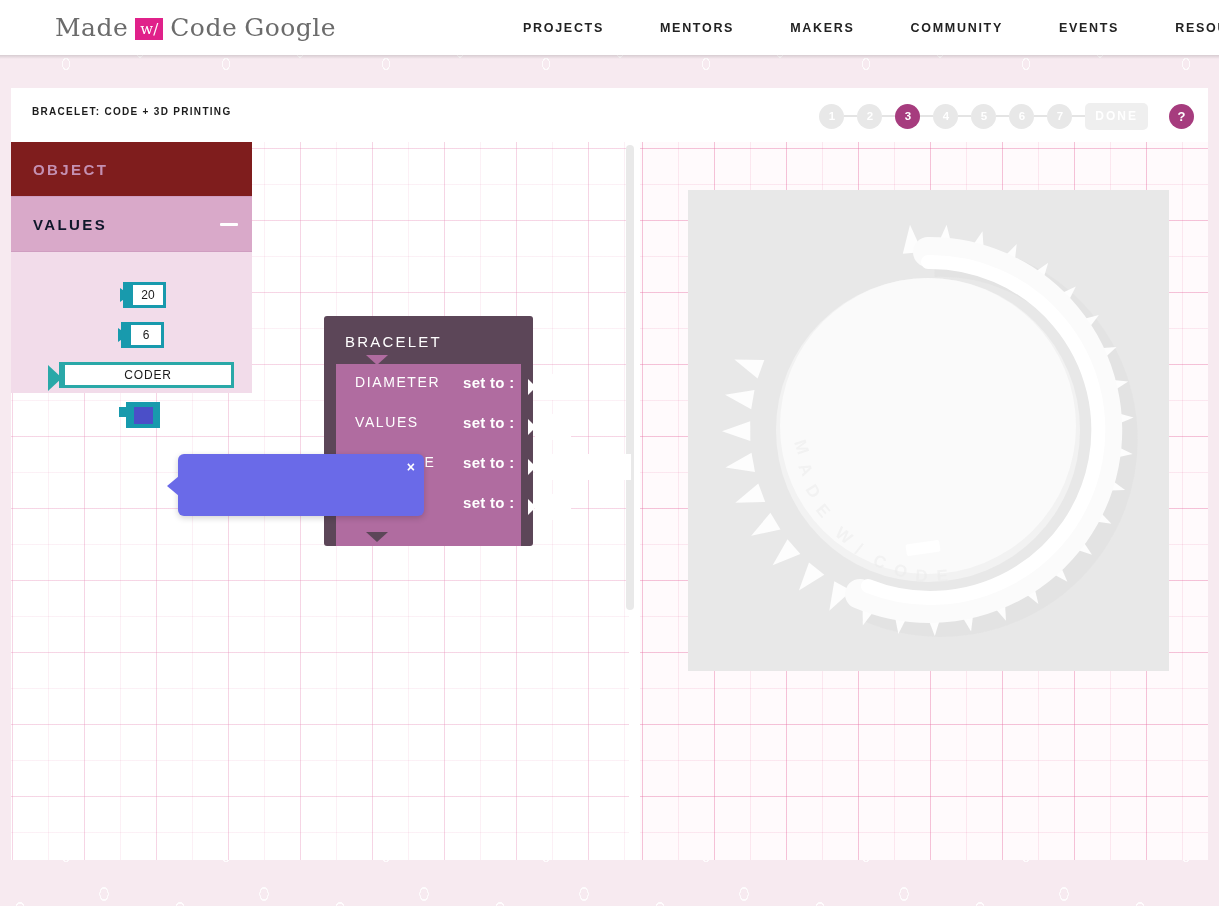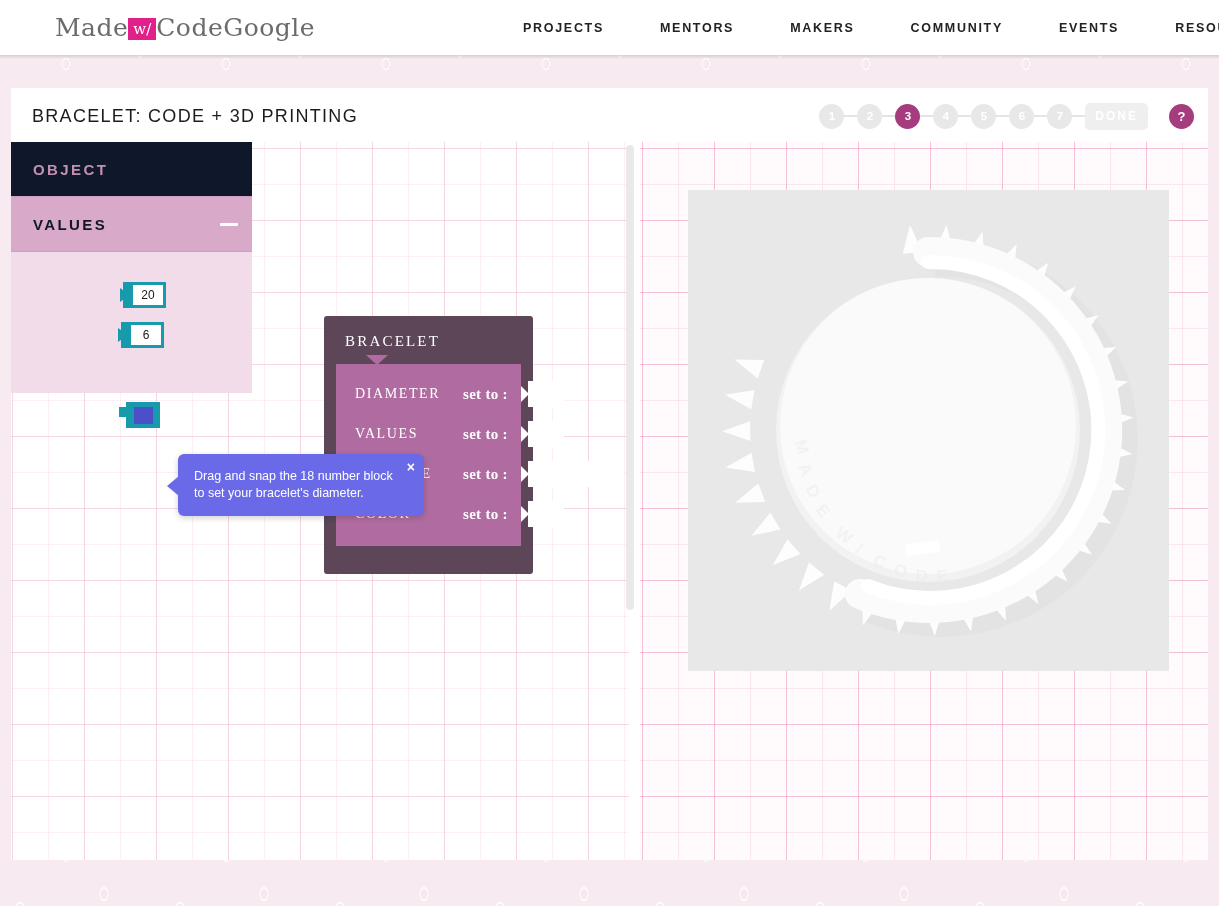--- a/index.html
+++ b/index.html
@@ -29,20 +29,21 @@
     width: 1219px; height: 55px;
     background: #ffffff;
     z-index: 40;
   }
   #logo {
     position: absolute;
     left: 55px; top: 8px;
     height: 38px;
     display: flex;
     align-items: center;
+    gap: 7px;
     white-space: nowrap;
     text-align: center;
   }
   .logo-word {
     font-family: "DejaVu Serif", serif;
     font-size: 25px;
     color: #6b6b6b;
     letter-spacing: 0.5px;
   }
   .logo-badge {
@@ -95,22 +96,22 @@
   
   #titlebar {
     position: absolute;
     left: 0; top: 0;
     width: 1197px; height: 54px;
     background: #ffffff;
   }
   #page-title {
     position: absolute;
     left: 21px; top: 18px;
-    font-size: 18px;
-    font-weight: normal;
+    font-size: 10px;
+    font-weight: bold;
     letter-spacing: 1.3px;
     color: #1c1c1c;
     white-space: nowrap;
   }
 
   
   #steps {
     position: absolute;
     right: 14px; top: 13px;
     display: flex;
@@ -229,21 +230,21 @@
 
   
   #sidebar {
     position: absolute;
     left: 0; top: 0;
     width: 241px;
     z-index: 20;
   }
   .acc-header {
     height: 55px;
-    background: #0f172a;
+    background: #7f1d1d;
     border-bottom: 1px solid #cf9dc0;
     display: flex;
     align-items: center;
     padding-left: 22px;
     padding-right: 18px;
     cursor: pointer;
     position: relative;
   }
   .acc-label {
     font-size: 15px;
@@ -386,23 +387,22 @@
     line-height: 14px;
   }
 
   
   #code-block {
     position: absolute;
     left: 313px; top: 174px;
     width: 209px;
     background: #5c4658;
     border-radius: 3px;
-    padding: 0 0 28px 0;
+    padding: 0 0 0 0;
     z-index: 18;
-    font-family: Liberation Serif, serif;
   }
   #code-block-title {
     color: #ffffff;
     font-size: 15px;
     letter-spacing: 2.2px;
     padding: 17px 0 14px 21px;
   }
   #code-rows {
     position: relative;
     margin: 0 12px;
@@ -423,21 +423,21 @@
     position: absolute;
     left: 42px; bottom: 4px;
     width: 0; height: 0;
     border-left: 11px solid transparent;
     border-right: 11px solid transparent;
     border-top: 10px solid #5c4658;
   }
   .code-row {
     height: 40px;
     display: flex;
-    align-items: center;
+    align-items: flex-start;
     padding-left: 19px;
     position: relative;
   }
   .code-row .row-label {
     color: #ffffff;
     font-size: 14px;
     letter-spacing: 1.6px;
     width: 108px;
     flex: none;
   }
@@ -605,20 +605,23 @@
         <span class="acc-toggle"></span>
       </div>
 
       <div id="acc-values-body">
         <div class="num-block" style="left:119px; top:30px;">
           <span>20</span>
         </div>
         <div class="num-block" style="left:117px; top:70px;">
           <span>6</span>
         </div>
+        <div class="text-block" style="left:51px; top:110px;">
+          <span>CODER</span>
+        </div>
         <div class="color-block" style="left:115px; top:150px;">
           <span class="swatch"></span>
         </div>
       </div>
     </div>
 
     <div id="code-block">
       <div id="code-block-title">BRACELET</div>
       <div id="code-rows">
 
@@ -644,17 +647,16 @@
           <span class="row-label">COLOR</span>
           <span class="setto">set to :</span>
           <span class="slot"></span>
         </div>
 
       </div>
     </div>
 
     <div id="tooltip">
       <span id="tooltip-close">×</span>
-      <div id="tooltip-text">Drag and snap the 18 number block to set your bracelet's diameter.</div>
     </div>
 
   </div>
 </div>
 
 </body></html>

